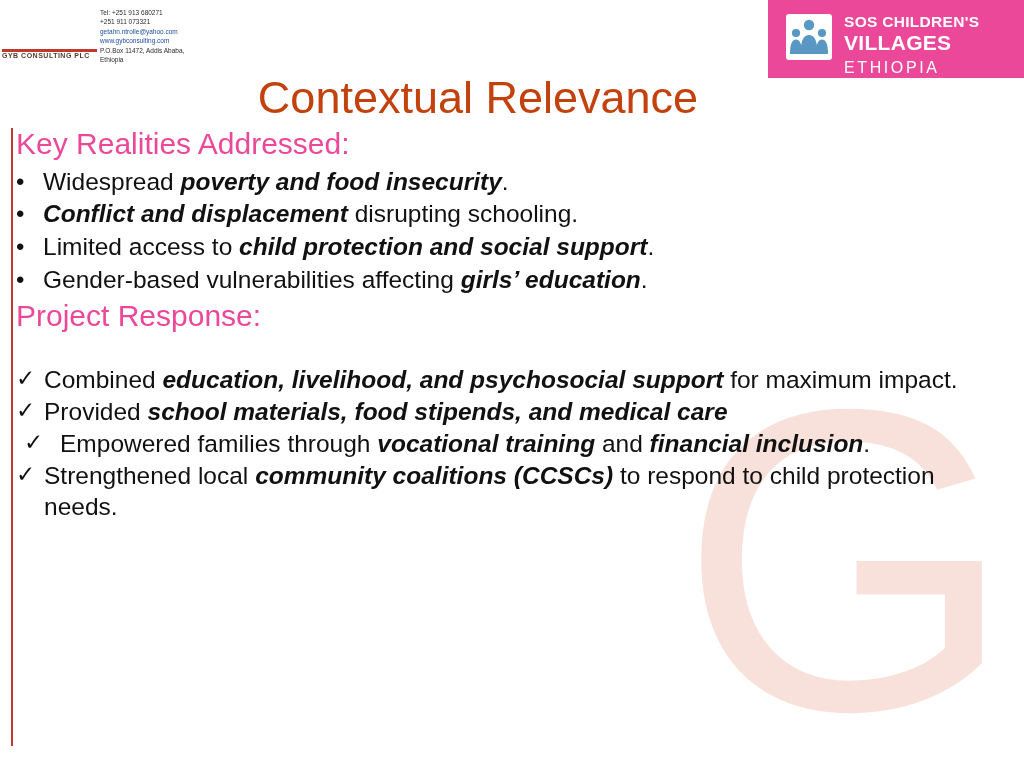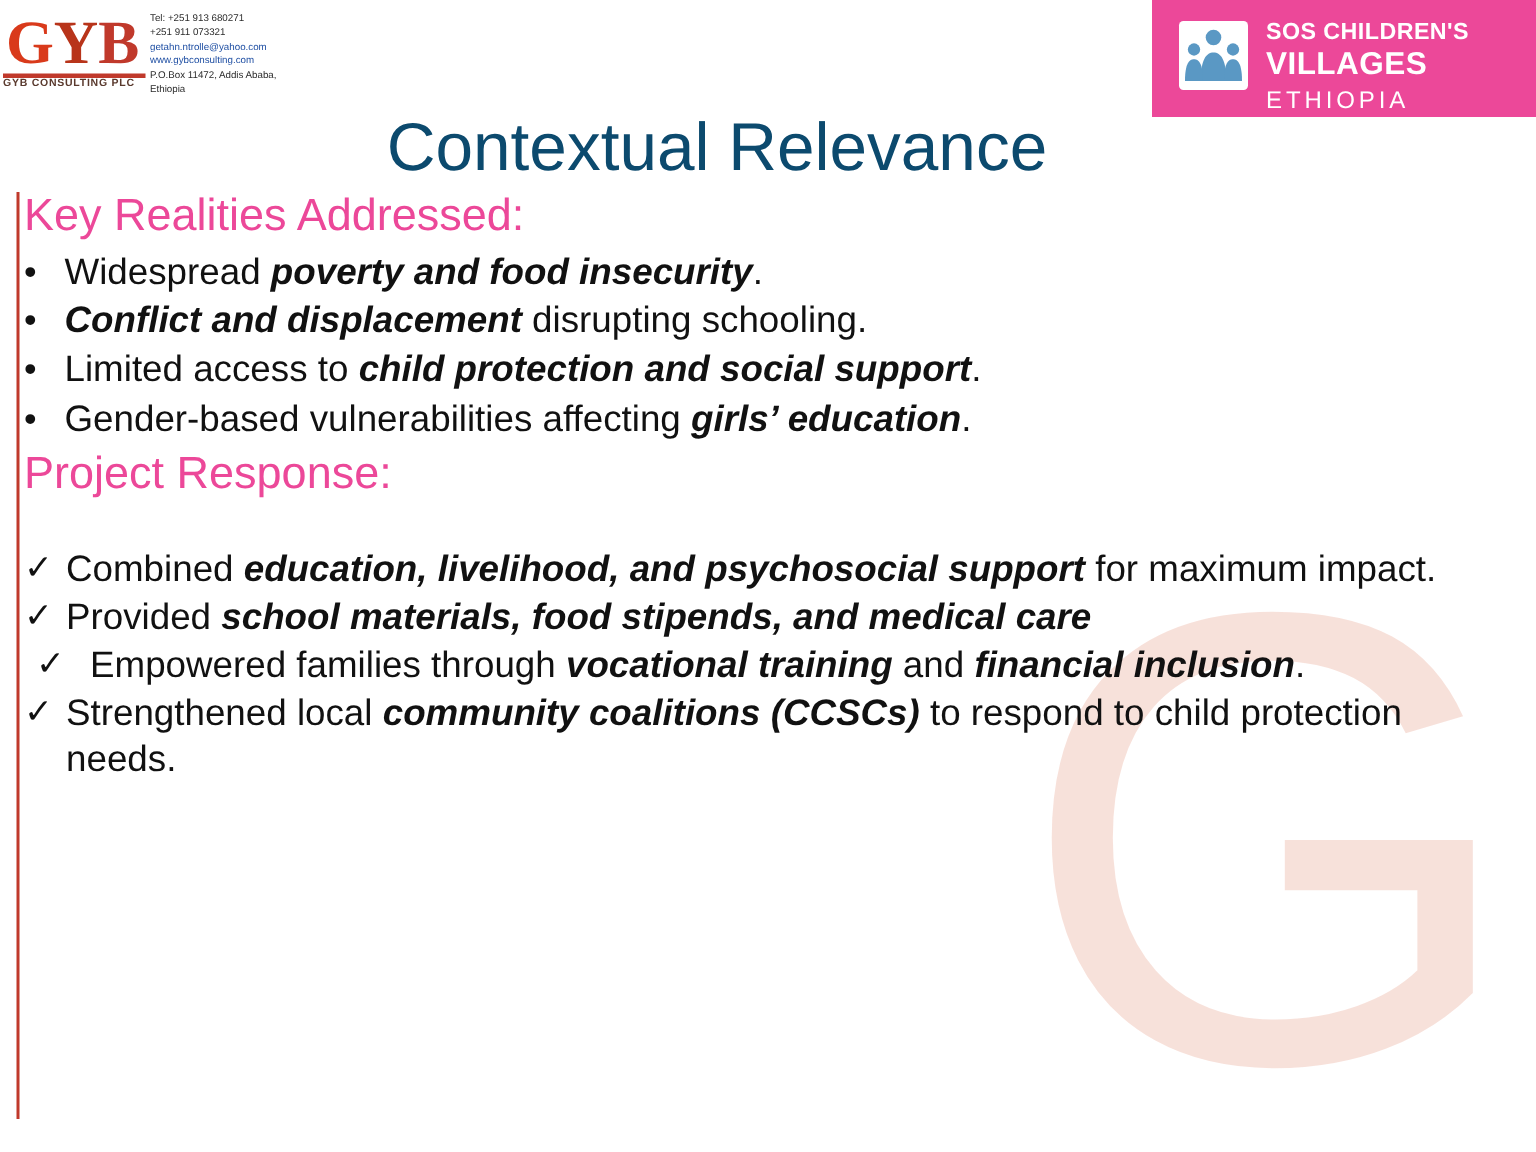--- a/index.html
+++ b/index.html
@@ -120,21 +120,21 @@
 
   
   .slide-title {
     position: absolute;
     left: 0;
     top: 72px;
     width: 956px;
     text-align: center;
     font-family: "Liberation Sans", sans-serif;
     font-size: 45px;
-    color: #0c4a6e;
+    color: #c2410c;
     letter-spacing: 0px;
     z-index: 2;
   }
 
   
   .left-rule {
     position: absolute;
     left: 11px;
     top: 128px;
     width: 2px;
@@ -195,23 +195,20 @@
   b { font-weight: bold; font-style: italic; }
 </style>
 </head>
 <body>
 
 <div id="slide">
 
   <div class="watermark">G</div>
 
   <div class="gyb-logo">
-    <div class="gyb-word">
-      <span>G</span><span class="y-ch">Y</span><span class="b-ch">B</span>
-    </div>
     <div class="gyb-bar"></div>
     <div class="gyb-sub">GYB CONSULTING PLC</div>
     <div class="gyb-contact">
       <div>Tel: +251 913 680271</div>
       <div>+251 911 073321</div>
       <div class="mail">getahn.ntrolle@yahoo.com</div>
       <div class="mail">www.gybconsulting.com</div>
       <div>P.O.Box 11472, Addis Ababa, Ethiopia</div>
     </div>
   </div>

